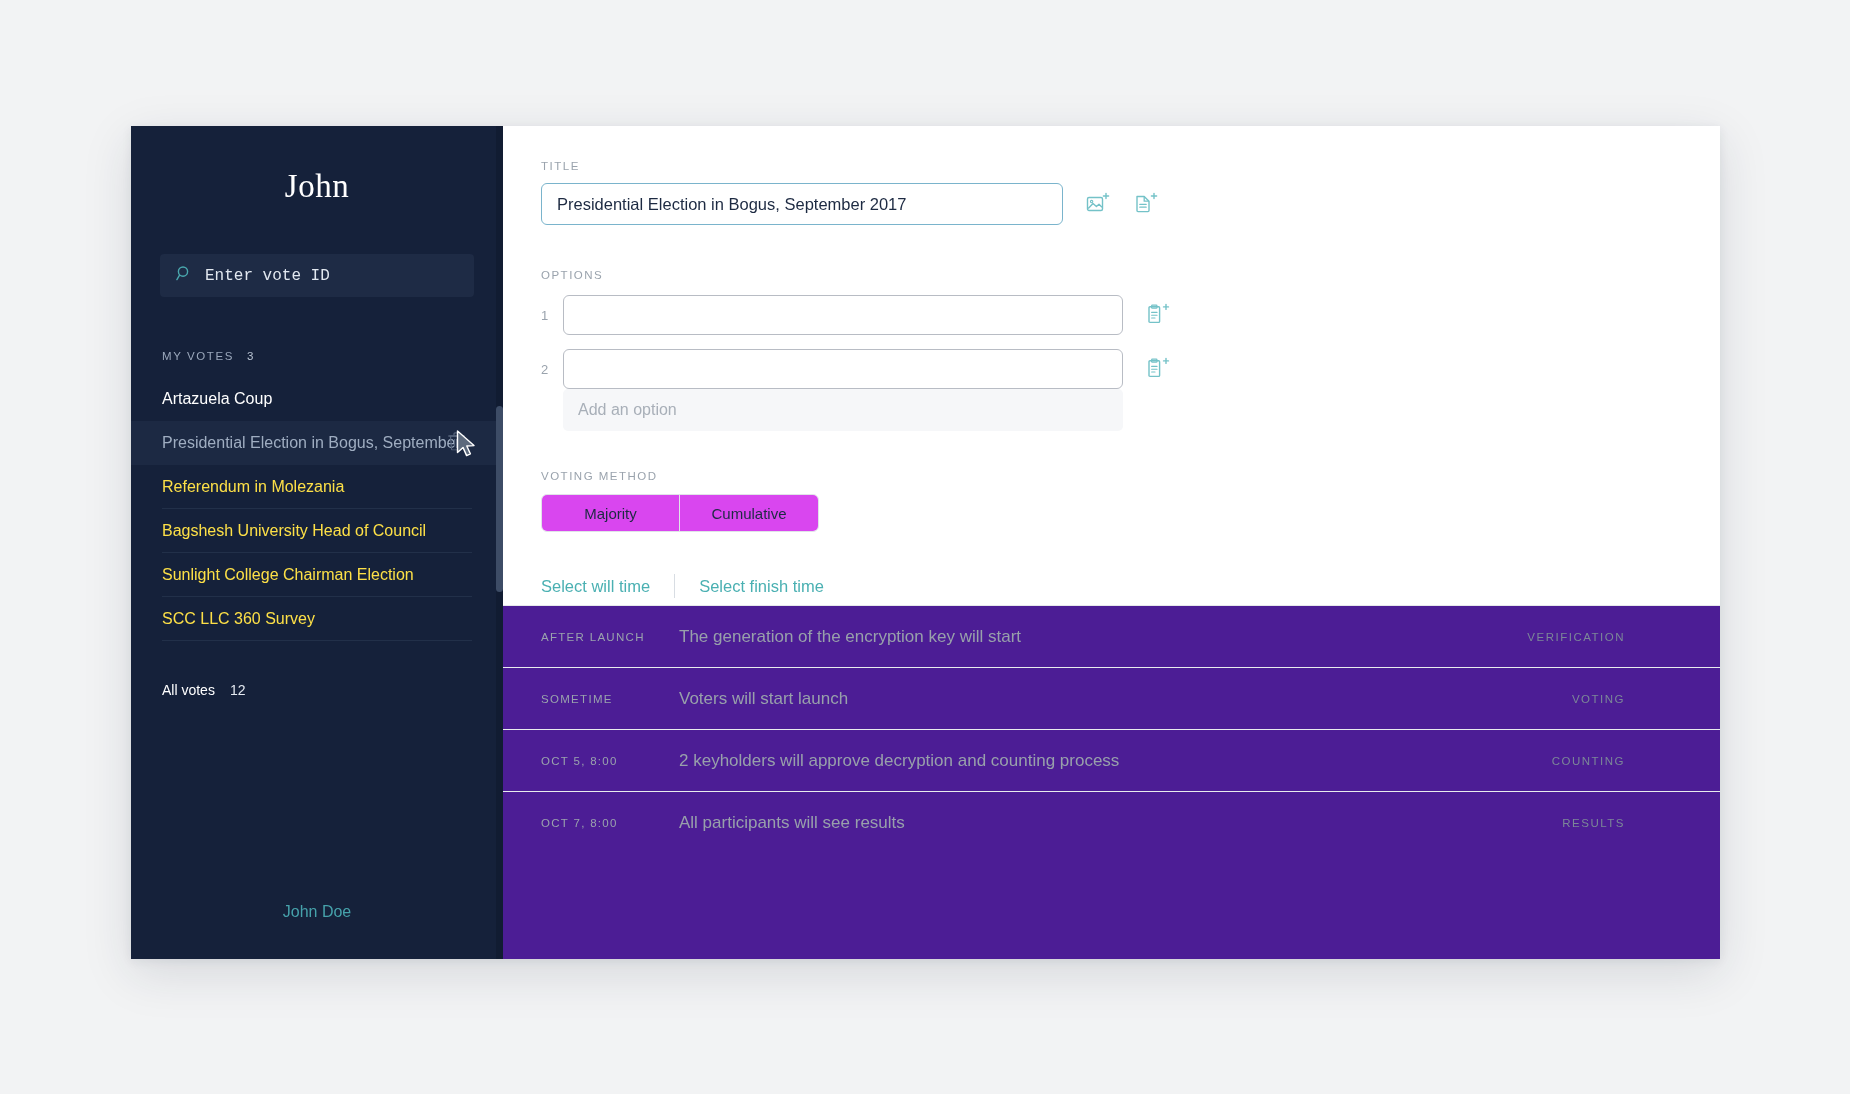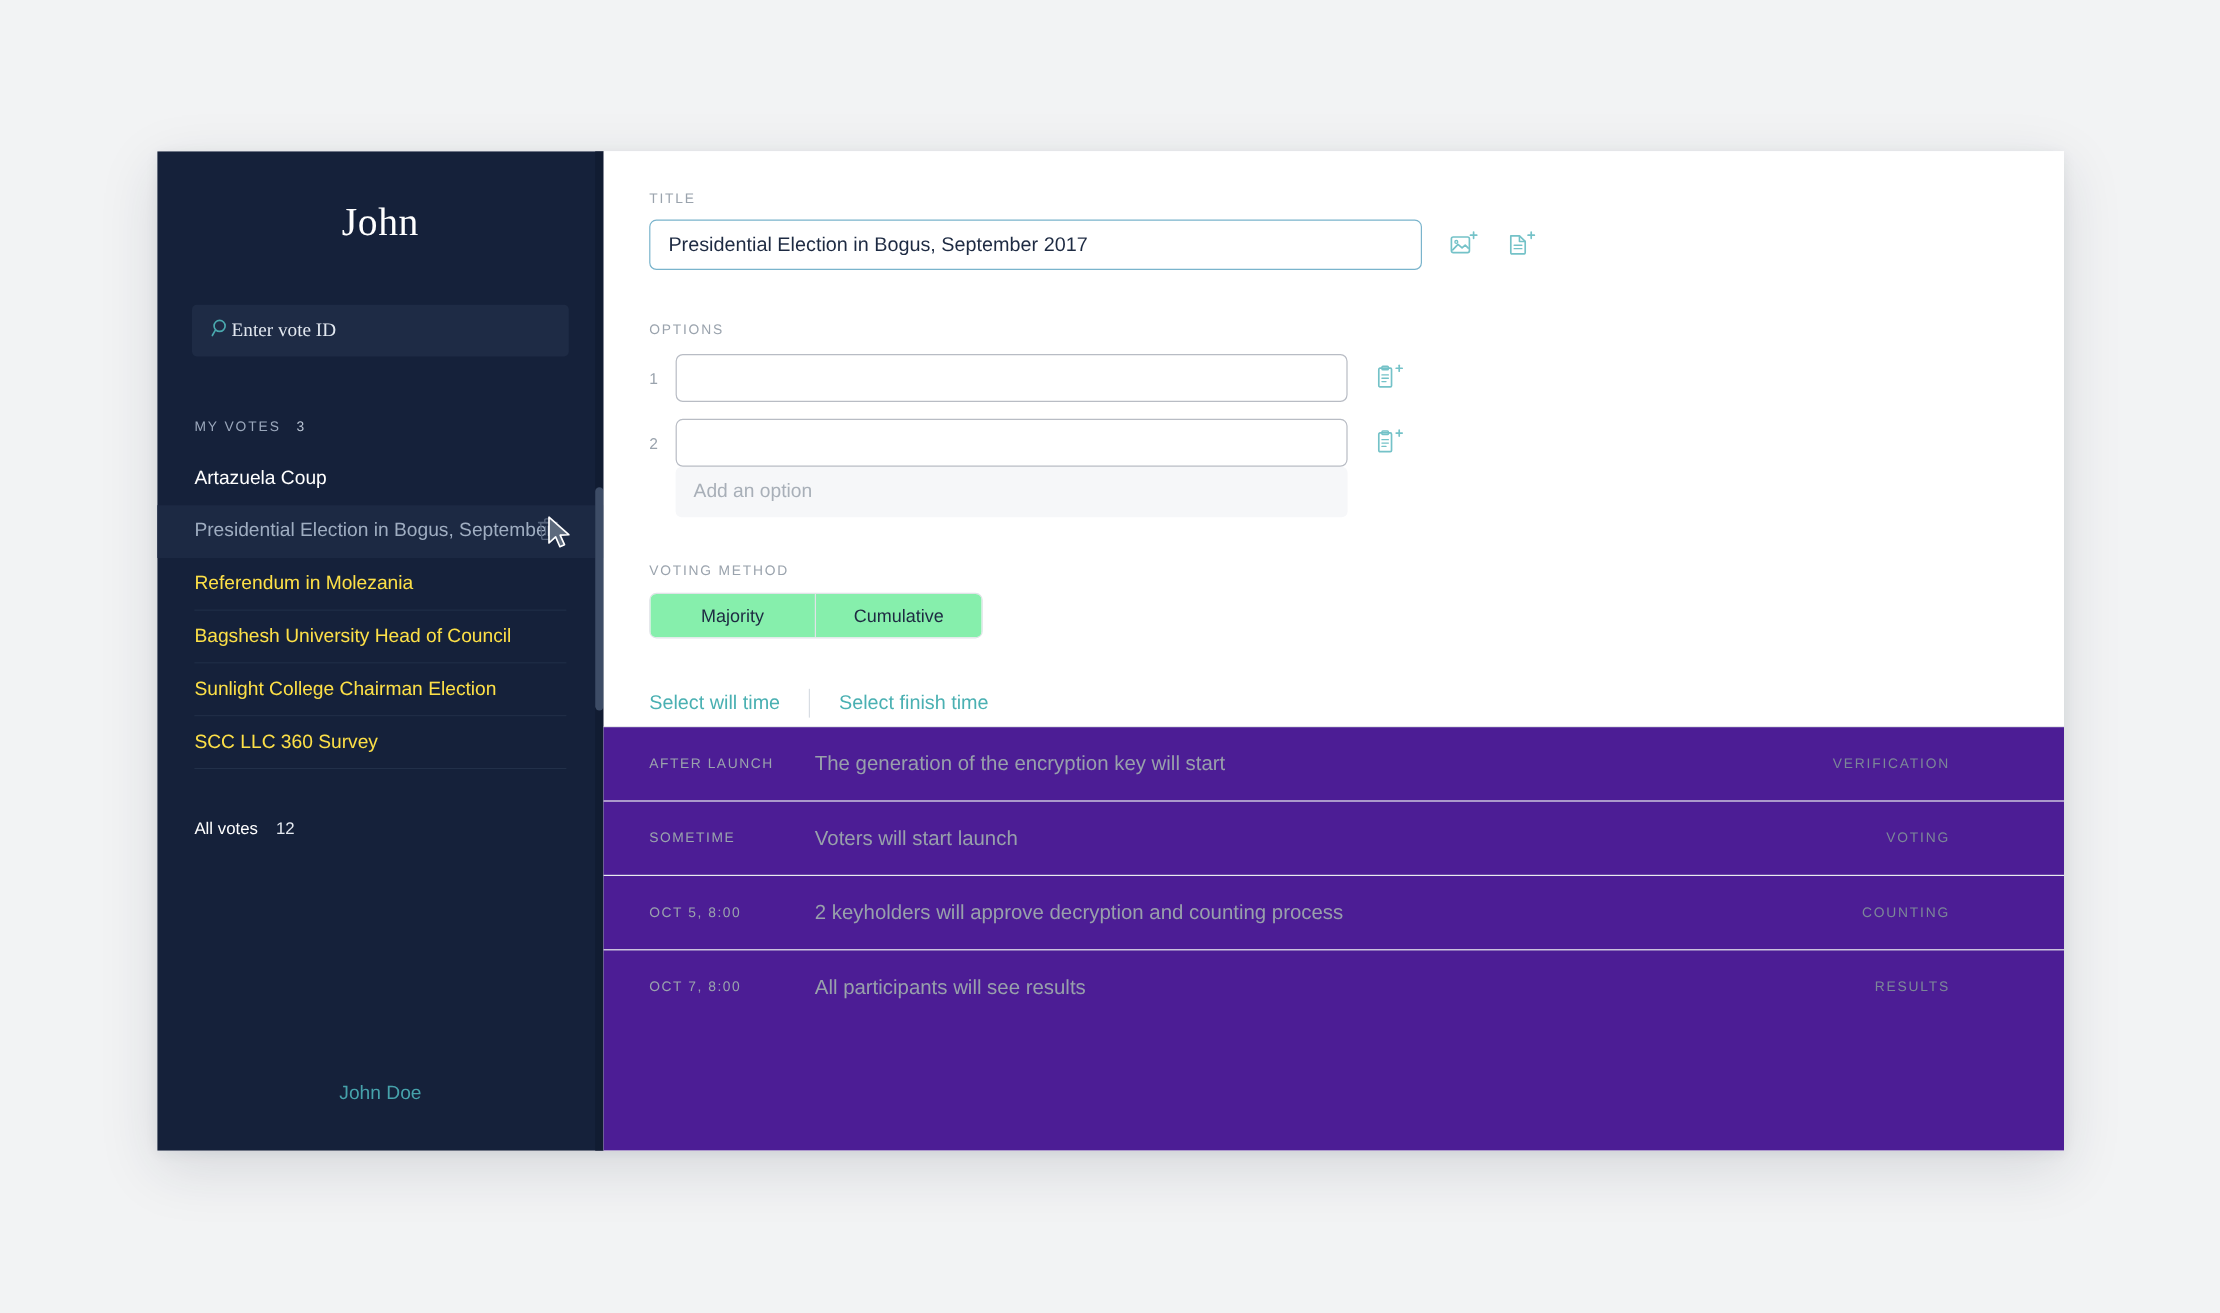--- a/index.html
+++ b/index.html
@@ -51,22 +51,23 @@
     display: flex;
     align-items: center;
     padding: 0 16px;
   }
   .search-box svg { flex: 0 0 auto; }
   .search-input {
     background: transparent;
     border: 0;
     outline: 0;
     color: #e8edf4;
-    font-family: Liberation Serif, serif;
+    font-family: Liberation Mono, monospace;
     font-size: 16px;
+    margin-left: 12px;
     width: 100%;
   }
   .search-input::placeholder { color: #e2e8f0; opacity: 1; }
 
   .section-head {
     margin: 53px 0 0 31px;
     font-size: 11.5px;
     letter-spacing: 1.6px;
     color: #9aa7bb;
     display: flex;
@@ -147,21 +148,21 @@
     font-size: 11.5px;
     letter-spacing: 1.5px;
     color: #9aa3ad;
     text-transform: uppercase;
   }
 
   #title-label { margin-top: 34px; }
 
   .title-row { display: flex; align-items: center; margin-top: 11px; }
   .title-input {
-    width: 644px; height: 42px;
+    width: 522px; height: 42px;
     border: 1px solid #7ab4cc;
     border-radius: 6px;
     padding: 0 15px;
     font-size: 16.5px;
     color: #1d2a42;
     font-family: "Liberation Sans", sans-serif;
     outline: none;
     background: #fff;
   }
   .icon-btn {
@@ -213,21 +214,21 @@
     border-radius: 6px;
     overflow: hidden;
     background: #fff;
   }
   .seg-btn {
     min-width: 138px;
     height: 36px;
     display: flex; align-items: center; justify-content: center;
     font-size: 15px;
     color: #1d2a42;
-    background: #86efac;
+    background: #d946ef;
     border: 0;
     border-right: 1px solid #e0e3e8;
     font-family: "Liberation Sans", sans-serif;
     cursor: pointer;
   }
   .seg-btn:last-child { border-right: 0; }
 
   .time-row {
     margin-top: 42px;
     display: flex; align-items: center;

